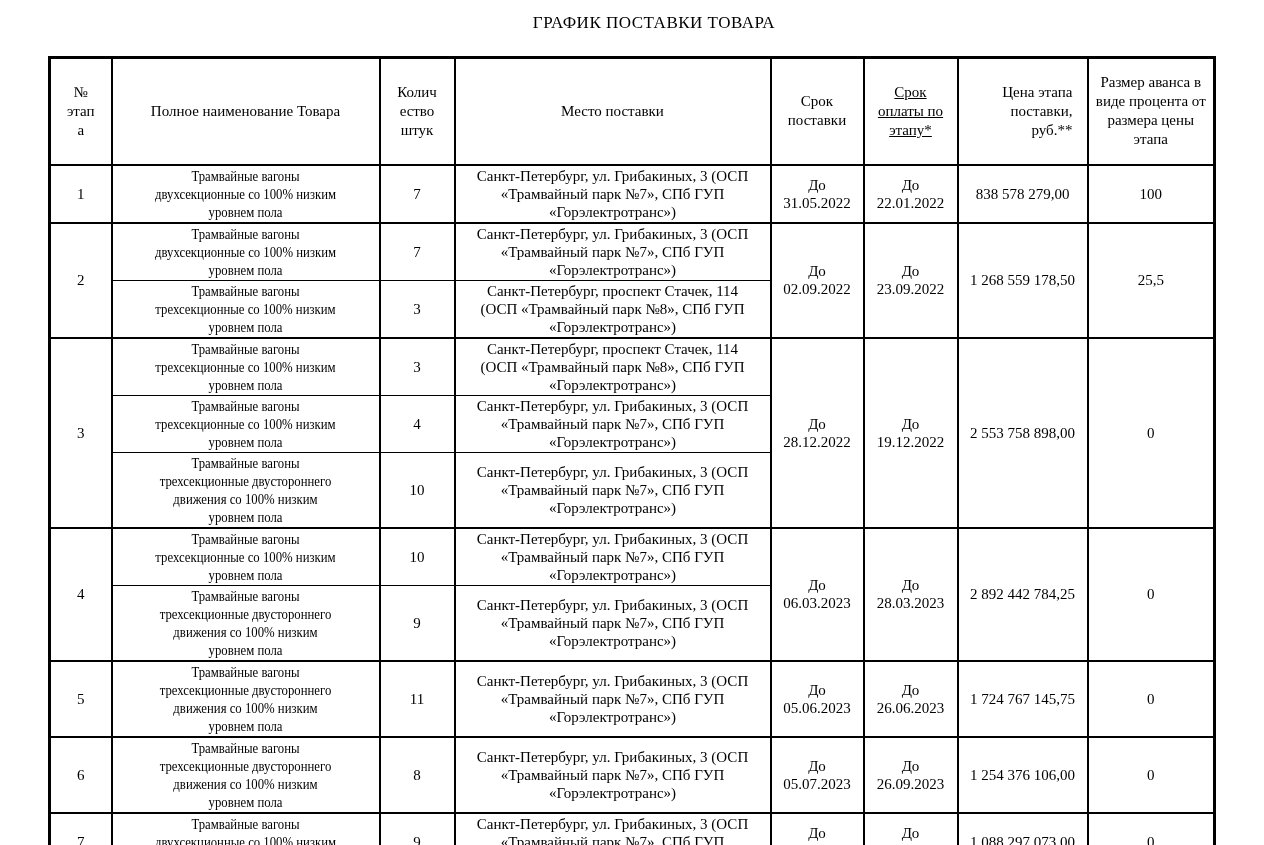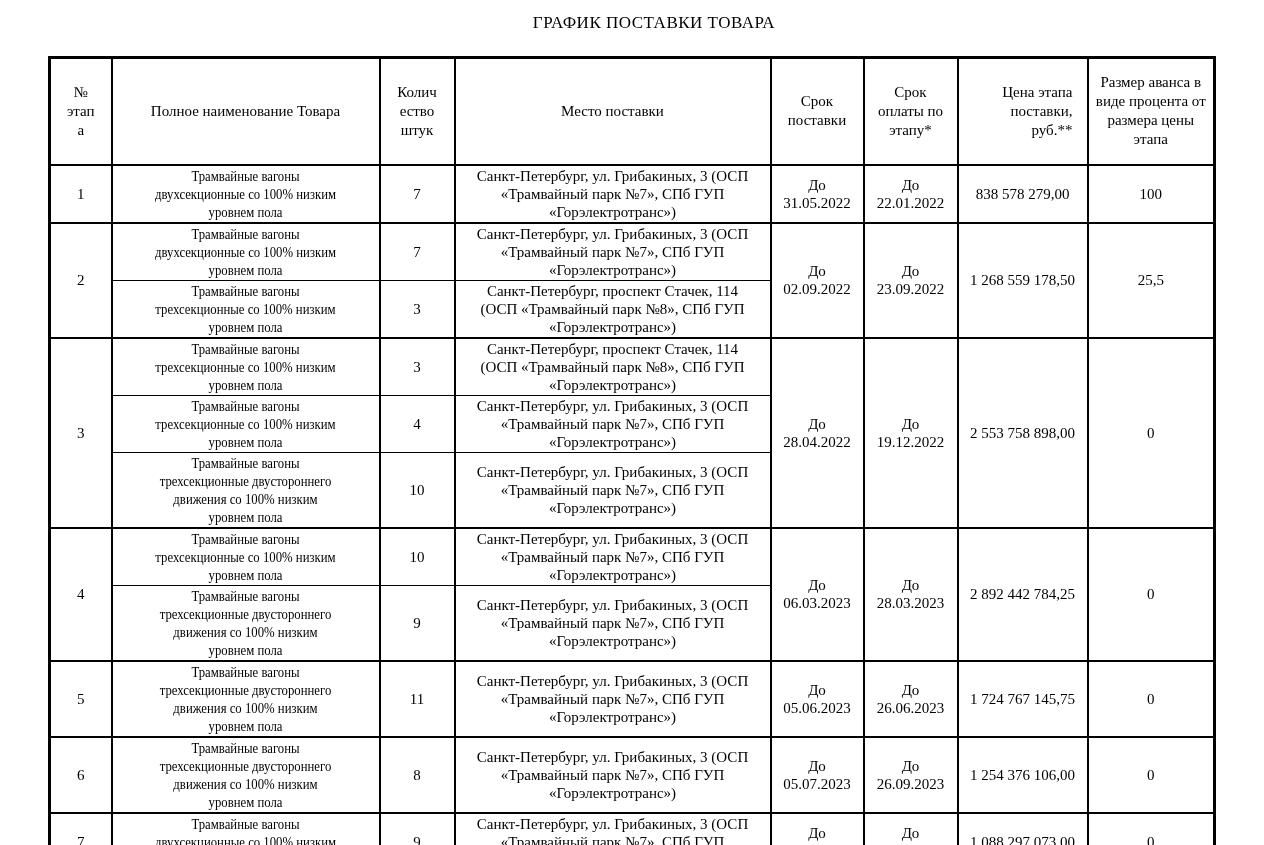--- a/index.html
+++ b/index.html
@@ -41,21 +41,21 @@
     padding: 1px 2px;
     overflow: hidden;
   }
   th {
     font-weight: normal;
     line-height: 19px;
   }
   tr.head  { height: 107px; }
   tr.item  { height: 55px;  }
   .th-break { white-space: pre-line; }
-  .th-pay   { padding: 0 10px; }
+  .th-pay   { padding: 0 10px; text-decoration: underline; }
   .th-price { padding: 0 14px; text-align: right; }
   .c-place  { padding: 0 12px; }
   .c-price  { padding: 1px 8px; }
   
   .it { border-top: 1px solid #000; }
   .ib { border-bottom: 1px solid #000; }
   
   .cond {
     width: 225px;
     margin: 0 auto;
@@ -129,21 +129,21 @@
           <td class="c-qty it">3</td>
           <td class="c-place it">Санкт-Петербург, проспект Стачек, 114 (ОСП «Трамвайный парк №8», СПб ГУП «Горэлектротранс»)</td>
         </tr>
         <tr class="item">
           <td class="c-stage" rowspan="3">3</td>
           <td class="c-name ib">
             <div class="cond">Трамвайные вагоны трехсекционные со 100% низким уровнем пола</div>
           </td>
           <td class="c-qty ib">3</td>
           <td class="c-place ib">Санкт-Петербург, проспект Стачек, 114 (ОСП «Трамвайный парк №8», СПб ГУП «Горэлектротранс»)</td>
-          <td class="c-date" rowspan="3">До 28.04.2022</td>
+          <td class="c-date" rowspan="3">До 28.12.2022</td>
           <td class="c-date" rowspan="3">До 19.12.2022</td>
           <td class="c-price" rowspan="3">2 553 758 898,00</td>
           <td class="c-adv" rowspan="3">0</td>
         </tr>
         <tr class="item">
           <td class="c-name it ib">
             <div class="cond">Трамвайные вагоны трехсекционные со 100% низким уровнем пола</div>
           </td>
           <td class="c-qty it ib">4</td>
           <td class="c-place it ib">Санкт-Петербург, ул. Грибакиных, 3 (ОСП «Трамвайный парк №7», СПб ГУП «Горэлектротранс»)</td>

